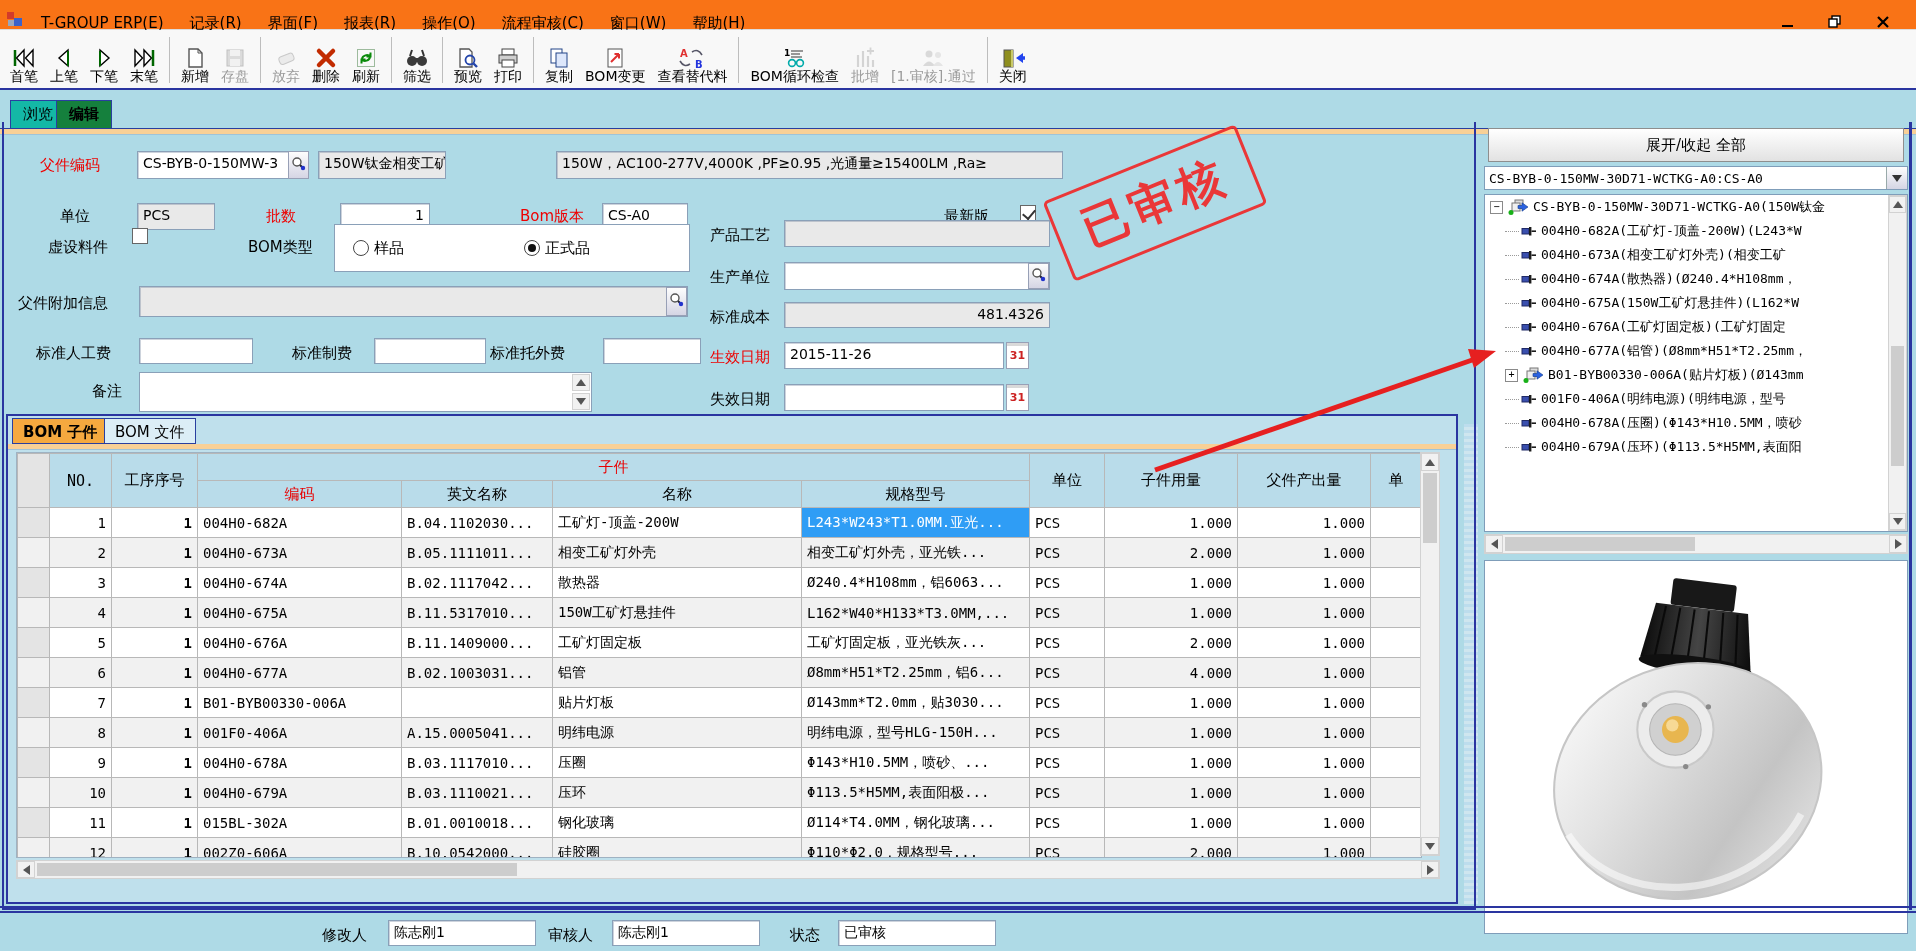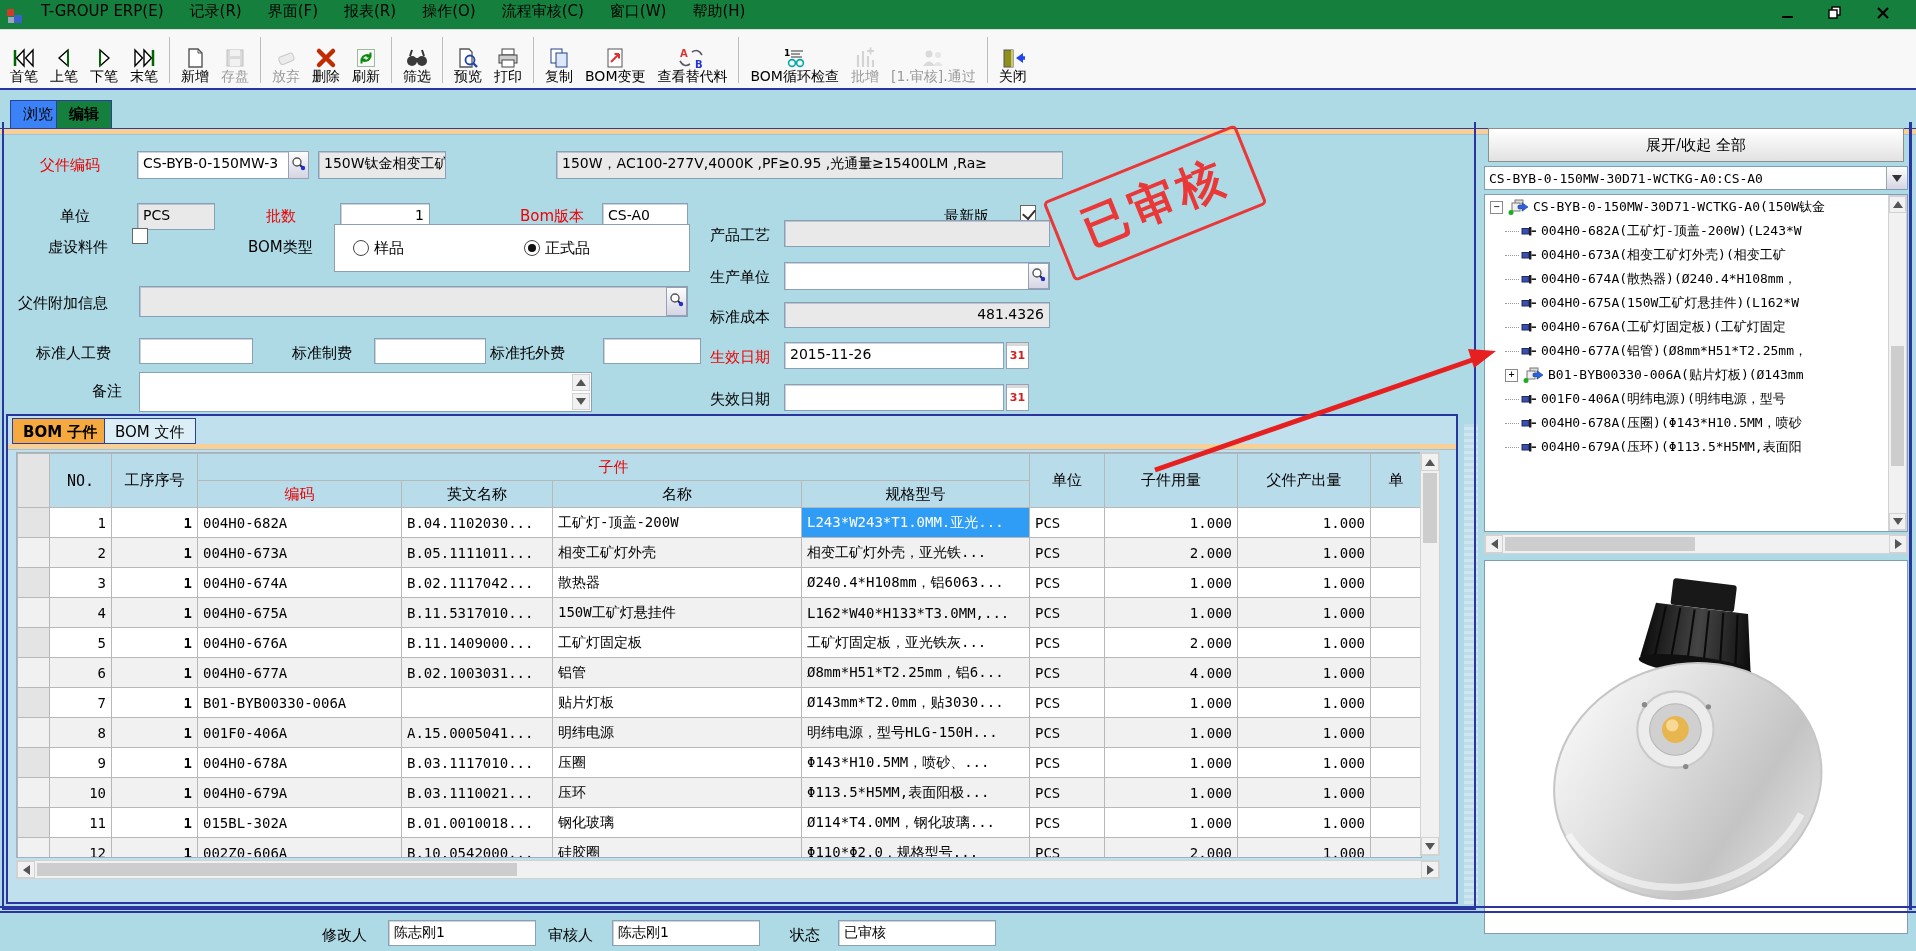--- a/index.html
+++ b/index.html
@@ -1,35 +1,35 @@
 <!DOCTYPE html>
 <html><head>
 <meta charset="utf-8">
 <style>
   html,body{margin:0;padding:0;width:1916px;height:951px;overflow:hidden;
     background:#aedae6;font-family:"DejaVu Sans",sans-serif;position:relative;color:#000}
   .abs{position:absolute}
   
-  .menubar{position:absolute;left:0;top:0;width:1916px;height:30px;background:#15803d;
-    border-bottom:1px solid #dcdcdc;display:flex;align-items:flex-end;padding:4px 6px;box-sizing:border-box}
+  .menubar{position:absolute;left:0;top:0;width:1916px;height:30px;background:#f97316;
+    border-bottom:1px solid #dcdcdc;display:flex;align-items:flex-start;padding:10px 6px;box-sizing:border-box}
   .menu-item{padding:4px 13px;font-size:15px;white-space:nowrap}
   .wincontrols{margin-left:auto;display:flex;gap:14px;padding-right:10px}
   .wbtn{width:34px;height:24px;display:flex;align-items:center;justify-content:center}
   
   .toolbar{position:absolute;left:0;top:30px;width:1916px;height:60px;background:#f8f8f8;
     border-bottom:2px solid #2a35a0;display:flex;align-items:flex-end;padding:2px 4px;box-sizing:border-box}
   .tbtn{display:flex;flex-direction:column;align-items:center;justify-content:flex-end;
     padding:1px 6px 2px;font-size:14px;line-height:1.1;white-space:nowrap}
   .tbtn .ticon{height:28px;display:flex;align-items:flex-end}
   .tbtn.disabled{color:#9b9b9b}
   .tbtn.disabled svg{opacity:.45;filter:grayscale(1)}
   .tsep{width:1px;background:#bdbdbd;height:46px;margin:0 5px 3px;flex:none}
   
   .vtab{position:absolute;top:100px;height:28px;box-sizing:border-box;padding:4px 12px 0;
-    font-size:15px;border:1px solid #2a3f9f;border-bottom:none;background:#3b82f6}
+    font-size:15px;border:1px solid #2a3f9f;border-bottom:none;background:#14b8a6}
   .vtab.active{background:#15803d;font-weight:bold}
   .tabband{position:absolute;top:128px;left:0;width:1916px;height:7px;background:#f8d096;
     border-top:1px solid #2a3f9f;border-bottom:1px solid #9fc3d8;box-sizing:border-box}
   
   .lbl{position:absolute;font-size:15px;text-align:left;white-space:nowrap}
   .lbl.req{color:#ee0000}
   .fld{position:absolute;background:#fff;border:1px solid #8aa0b8;
     box-shadow:inset 1px 1px 0 rgba(90,110,140,.3);font-size:14px;padding:3px 5px 2px;
     box-sizing:border-box;white-space:nowrap;overflow:hidden}
   .fld.ro{background:#e9e9e9}

